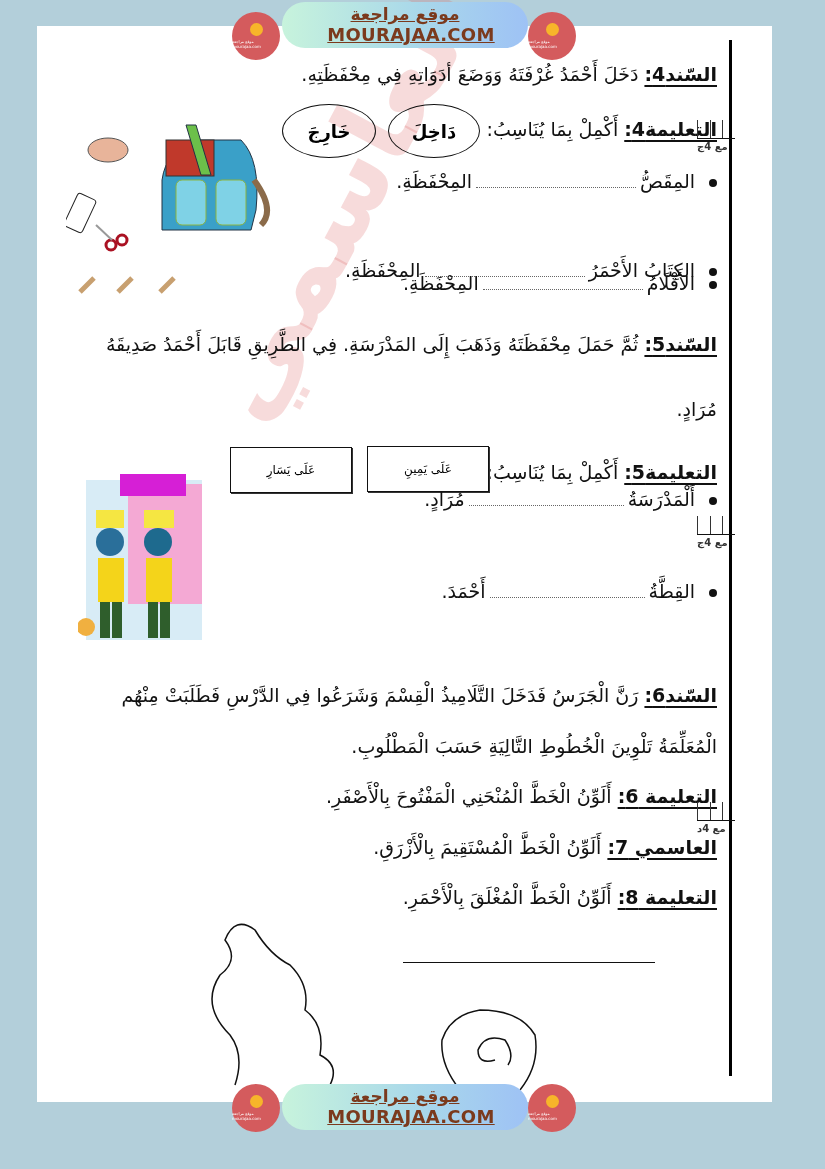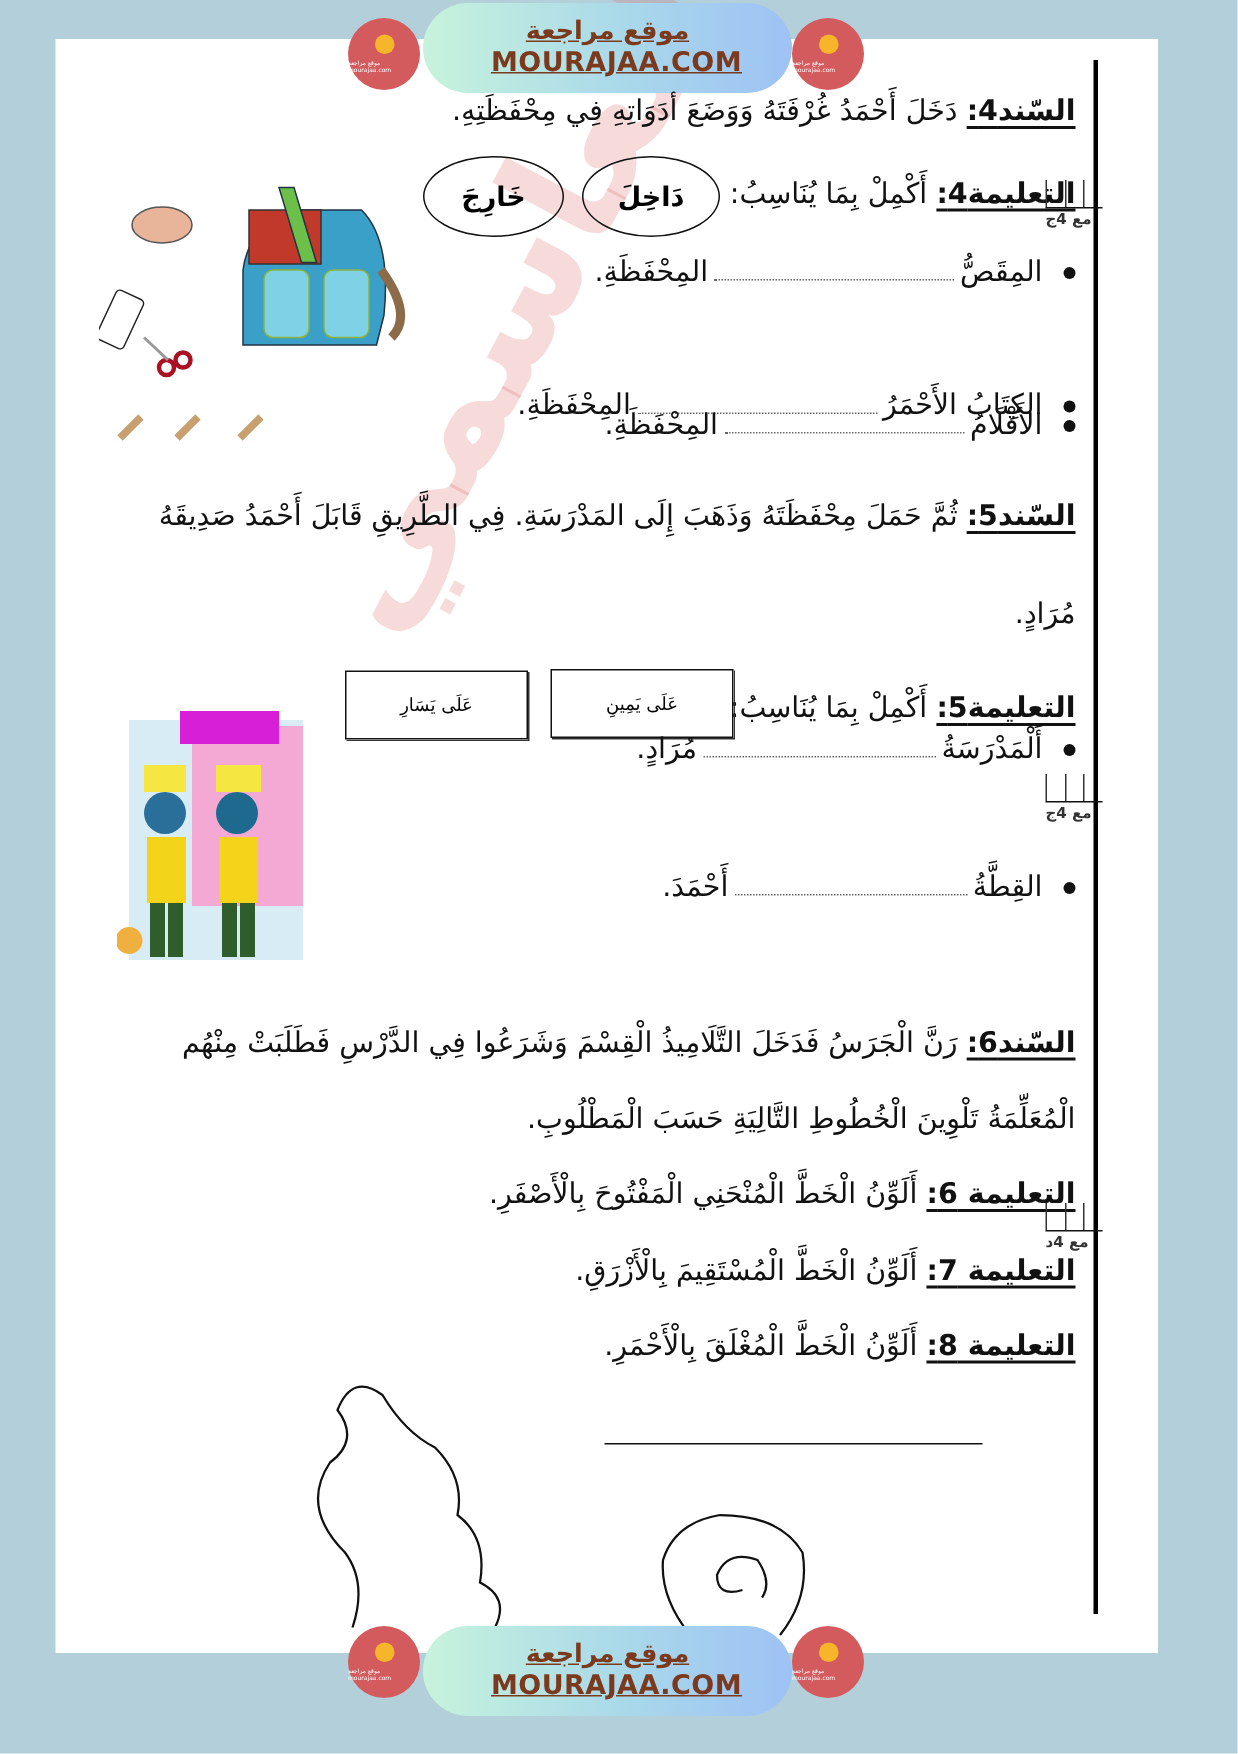--- a/index.html
+++ b/index.html
@@ -17,21 +17,21 @@
   .lbl { text-decoration:underline; text-decoration-thickness:2px; text-underline-offset:4px; font-weight:bold; }
   .bullet { display:inline-block; width:8px; height:8px; border-radius:50%; background:#111; margin-left:14px; vertical-align:middle; }
   .dots { display:inline-block; border-bottom:1px dotted #666; vertical-align:baseline; margin:0 4px; }
   .oval { position:absolute; border:1.5px solid #111; border-radius:50%; display:flex; align-items:center; justify-content:center; font-size:18px; direction:rtl;font-weight:bold; }
   .rect { position:absolute; border:1.5px solid #111; display:flex; align-items:center; justify-content:center; font-size:12px; direction:rtl; box-shadow:1px 1px 0 #333; }
   .score { position:absolute; left:697px; width:38px;font-weight:bold; }
   .score .boxes { display:flex; height:18px; border-bottom:1px solid #111; }
   .score .boxes span { width:12px; border-left:1px solid #333; }
   .score .cap { font-size:10px; color:#333; direction:rtl; text-align:left; margin-top:2px; white-space:nowrap; }
   .banner {
-    position:absolute; left:282px; width:246px; height:60px; border-radius:33px;
+    position:absolute; left:282px; width:246px; height:46px; border-radius:33px;
     background:linear-gradient(90deg,#c7f3dc,#a9d8ea 55%,#9ec2f5);
     display:flex; flex-direction:column; align-items:center; justify-content:center;
     color:#7b3a1d; font-weight:bold; text-decoration:underline; line-height:1.2;
   }
   .banner .b1 { font-size:17px; direction:rtl; }
   .banner .b2 { font-size:18px; letter-spacing:0.3px;margin-left:12px; }
   .logo {
     position:absolute; width:48px; height:48px; border-radius:50%; background:#d45b5d;
     display:flex; flex-direction:column; align-items:center; justify-content:center;
   }
@@ -166,21 +166,21 @@
   <span class="lbl">السّند6:</span>
   <span>رَنَّ الْجَرَسُ فَدَخَلَ التَّلَامِيذُ الْقِسْمَ وَشَرَعُوا فِي الدَّرْسِ فَطَلَبَتْ مِنْهُم</span>
 </div>
 <div class="ar" style="right:108px;top:735px;text-align:right;">الْمُعَلِّمَةُ تَلْوِينَ الْخُطُوطِ التَّالِيَةِ حَسَبَ الْمَطْلُوبِ.</div>
 
 <div class="ar" style="right:108px;top:785px;">
   <span class="lbl">التعليمة 6:</span>
   <span>أَلَوِّنُ الْخَطَّ الْمُنْحَنِي الْمَفْتُوحَ بِالْأَصْفَرِ.</span>
 </div>
 <div class="ar" style="right:108px;top:836px;">
-  <span class="lbl">التعليمة 7:</span>
+  <span class="lbl">العاسمي 7:</span>
   <span>أَلَوِّنُ الْخَطَّ الْمُسْتَقِيمَ بِالْأَزْرَقِ.</span>
 </div>
 <div class="ar" style="right:108px;top:886px;">
   <span class="lbl">التعليمة 8:</span>
   <span>أَلَوِّنُ الْخَطَّ الْمُغْلَقَ بِالْأَحْمَرِ.</span>
 </div>
 
 <div class="score" style="top:802px;">
   <div class="boxes">
       <span></span>

